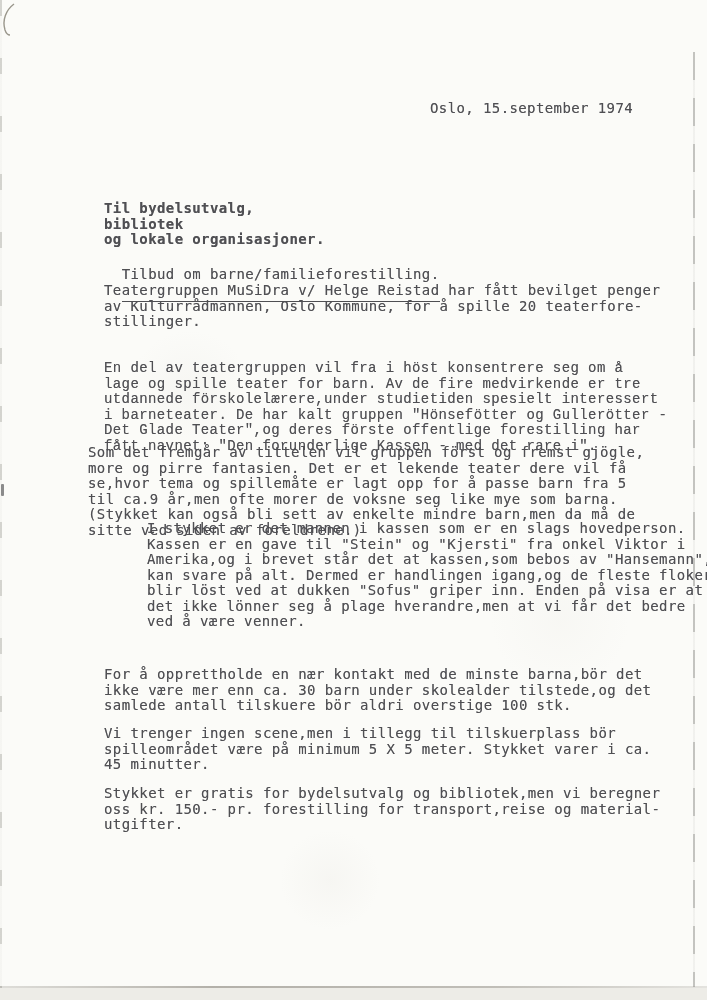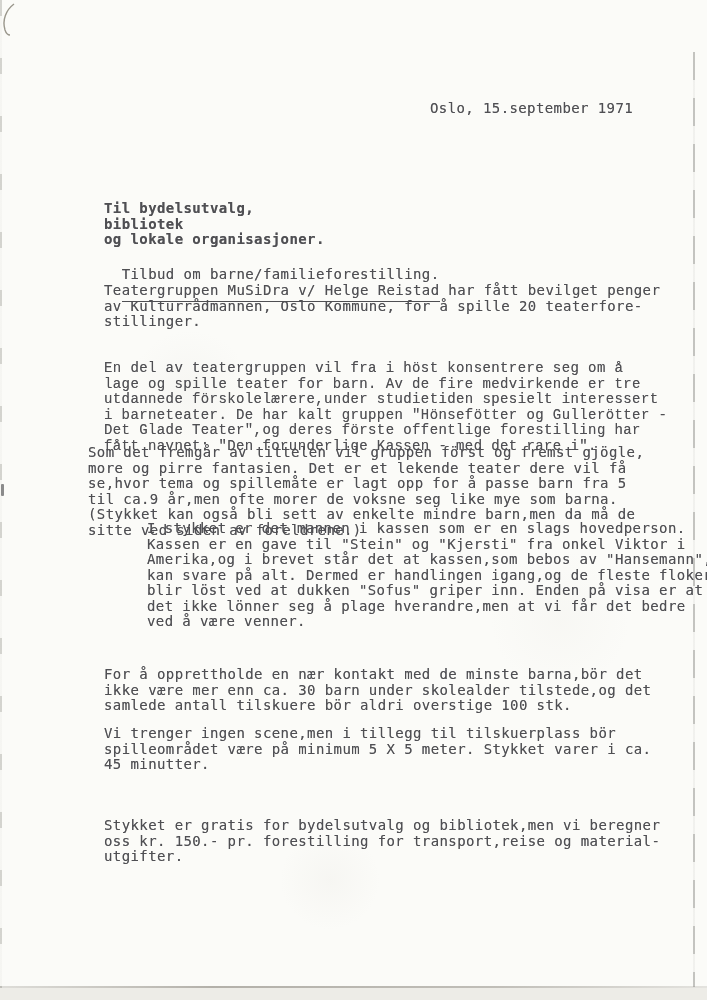--- a/index.html
+++ b/index.html
@@ -28,21 +28,21 @@
   .dateline{left:430px;top:101px;}
   .recipients{left:104px;top:201px;font-weight:bold;}
   .subject{left:104px;top:251px;}
   .underlined{border-bottom:1.5px solid currentColor;padding-bottom:19px;display:inline-block;}
   .p1{left:104px;top:283px;}
   .p2{left:104px;top:361px;font-family:Liberation Mono, monospace;}
   .p3{left:88px;top:445px;}
   .p4{left:104px;top:521px;margin-left:43px;}
   .p5{left:104px;top:667px;}
   .p6{left:104px;top:726px;}
-  .p7{left:104px;top:818px;}
+  .p7{left:104px;top:786px;}
 
   .paper-edge-left{
     position:absolute;left:0;top:0;width:2px;height:1000px;
     background:repeating-linear-gradient(to bottom,
       rgba(110,110,100,0.28) 0 16px,
       rgba(110,110,100,0.04) 16px 58px);
   }
   .paper-edge-right{
     position:absolute;left:693px;top:52px;width:1.5px;height:935px;
     background:repeating-linear-gradient(to bottom,
@@ -72,21 +72,21 @@
 
 <svg class="scan-mark-topleft" width="22" height="40">
   <path d="M14,2 C6,8 2,18 5,28 C6,31 8,33 10,33" stroke="#9a978c" stroke-width="1.4" fill="none"></path>
 </svg>
 <div class="paper-edge-left"></div>
 <div class="paper-edge-right"></div>
 <div class="scan-mark-left-dash"></div>
 <div class="paper-edge-bottom"></div>
 <div class="below-bottom-edge"></div>
 
-<div class="typed dateline">Oslo, 15.september 1971</div>
+<div class="typed dateline">Oslo, 15.september 1974</div>
 
 <div class="typed recipients">Til bydelsutvalg,
 bibliotek
 og lokale organisasjoner.</div>
 
 <div class="typed subject">
   <span class="underlined">Tilbud om barne/familieforestilling.</span>
 </div>
 
 <div class="typed p1">Teatergruppen MuSiDra v/ Helge Reistad har fått bevilget penger

